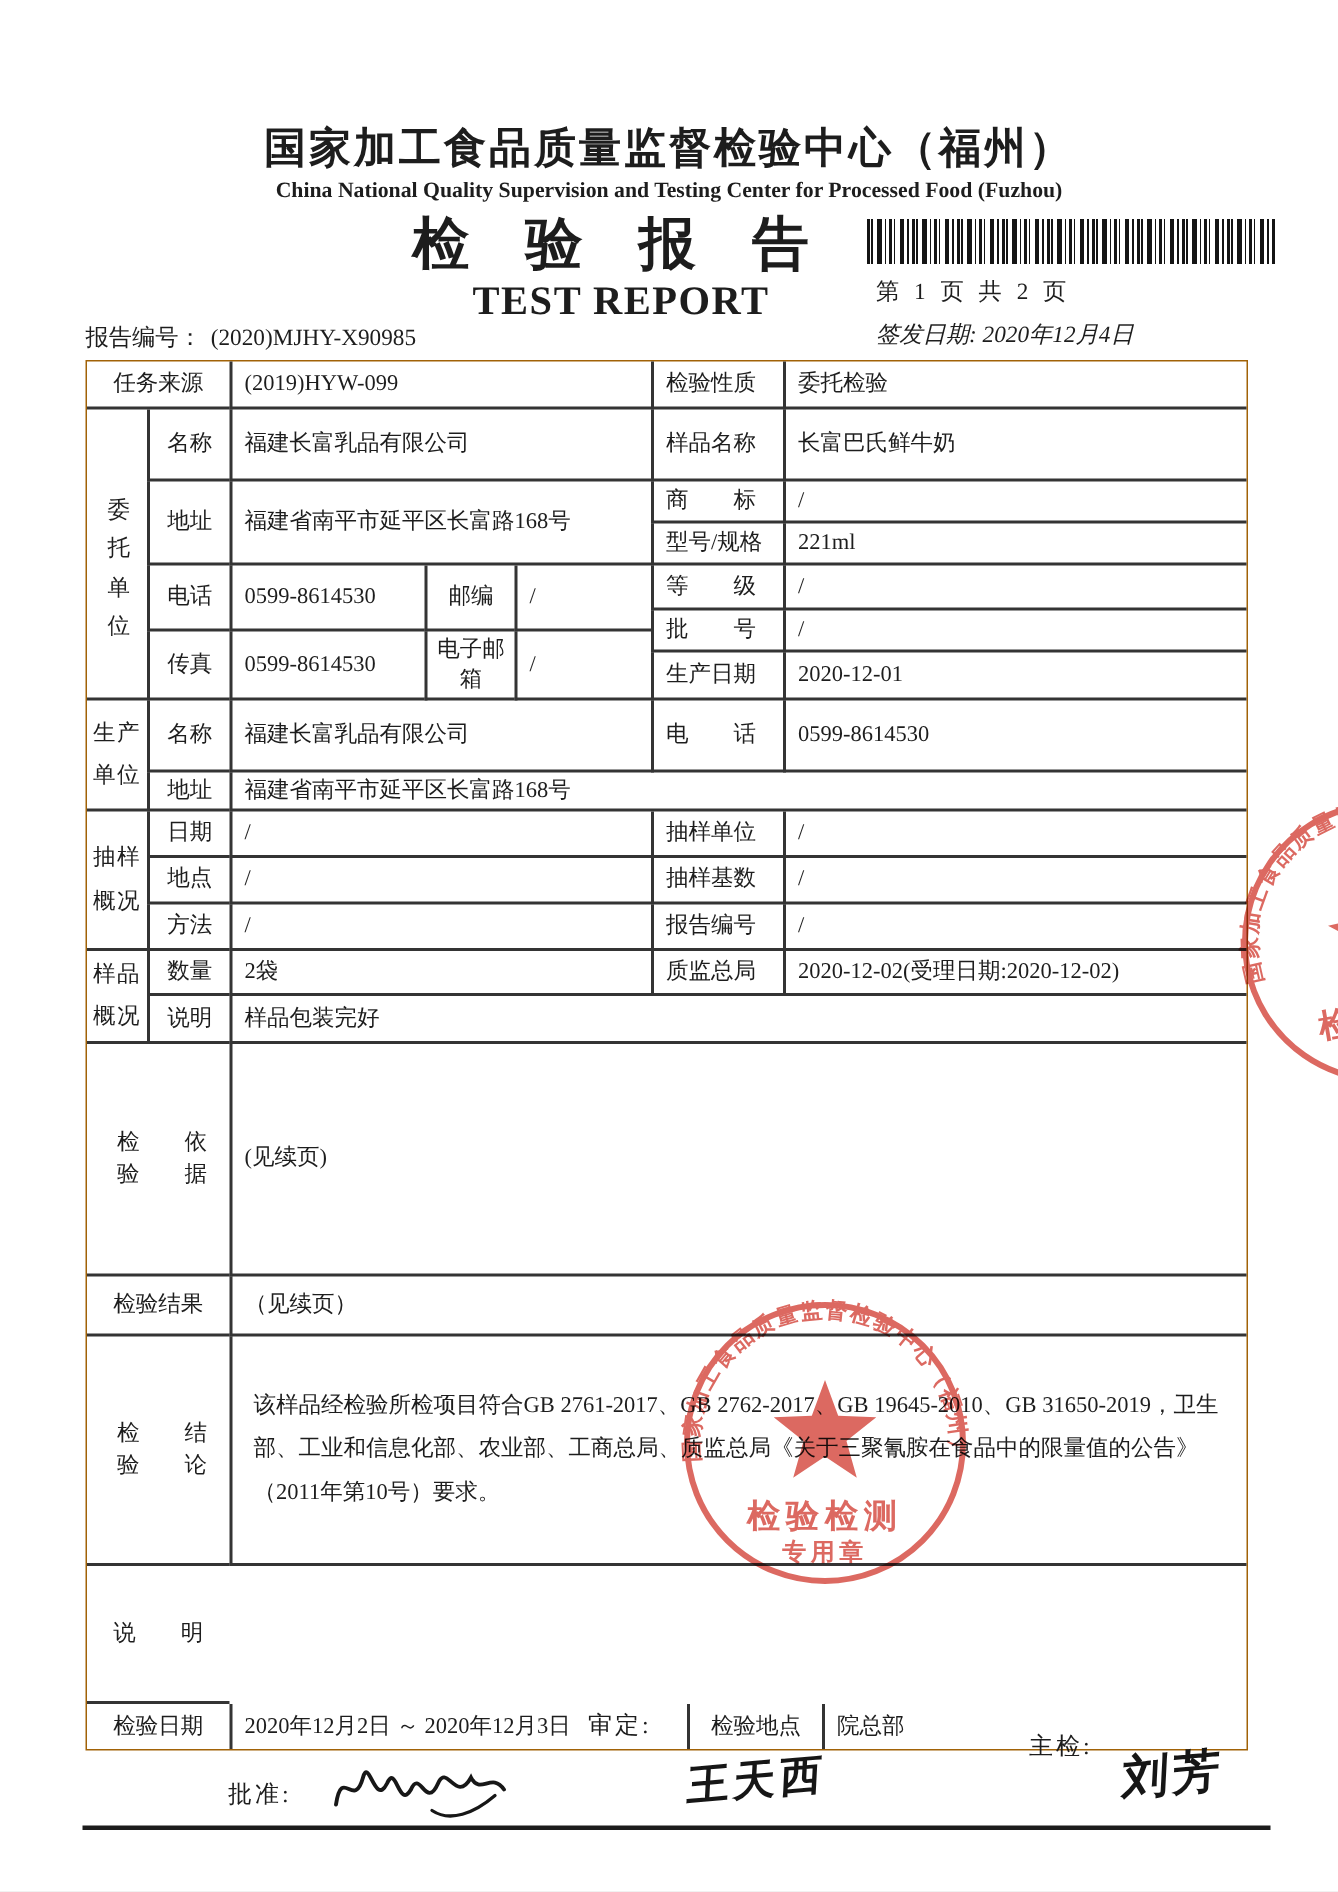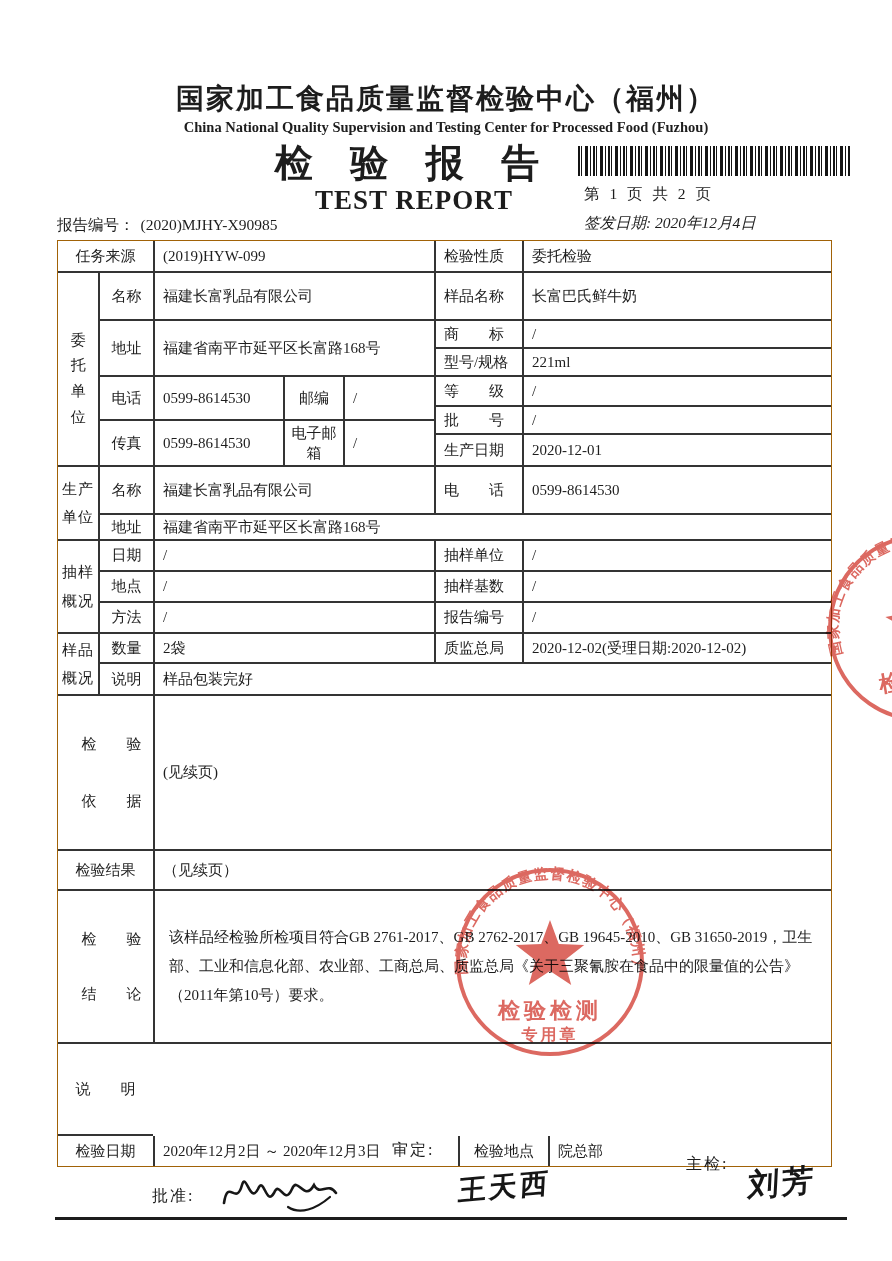--- a/index.html
+++ b/index.html
@@ -50,21 +50,21 @@
   .w60{width:60px;flex:0 0 60px;}
   .w88{width:88px;flex:0 0 88px;}
   .w130{width:130px;flex:0 0 130px;}
   .w281{width:281px;flex:0 0 281px;}
   .w305{width:305px;flex:0 0 305px;}
   .w90{width:90px;flex:0 0 90px;}
   .vcell{justify-content:center;}
   .vtext{writing-mode:vertical-lr;letter-spacing:26px;padding-top:4px;}
   .vwrap{flex-direction:column;justify-content:center;text-align:center;
      padding:2px 4px;line-height:1.9;word-break:break-all;letter-spacing:1px;}
-  .two-line{flex-direction:column;justify-content:space-evenly;align-items:center;padding-left:20px;}
+  .two-line{flex-direction:row;justify-content:space-evenly;align-items:center;padding-left:20px;}
   .para{align-items:center;line-height:1.95;padding:6px 14px;}
 
   
   .stamp{position:absolute;mix-blend-mode:multiply;opacity:.82;}
   .stamp-main{top:862px;left:450px;}
   .stamp-edge{top:528px;left:822px;transform:rotate(-10deg);}
 
   
   .sig-label{position:absolute;font-size:16px;letter-spacing:2px;}
   .sig-svg{position:absolute;}

